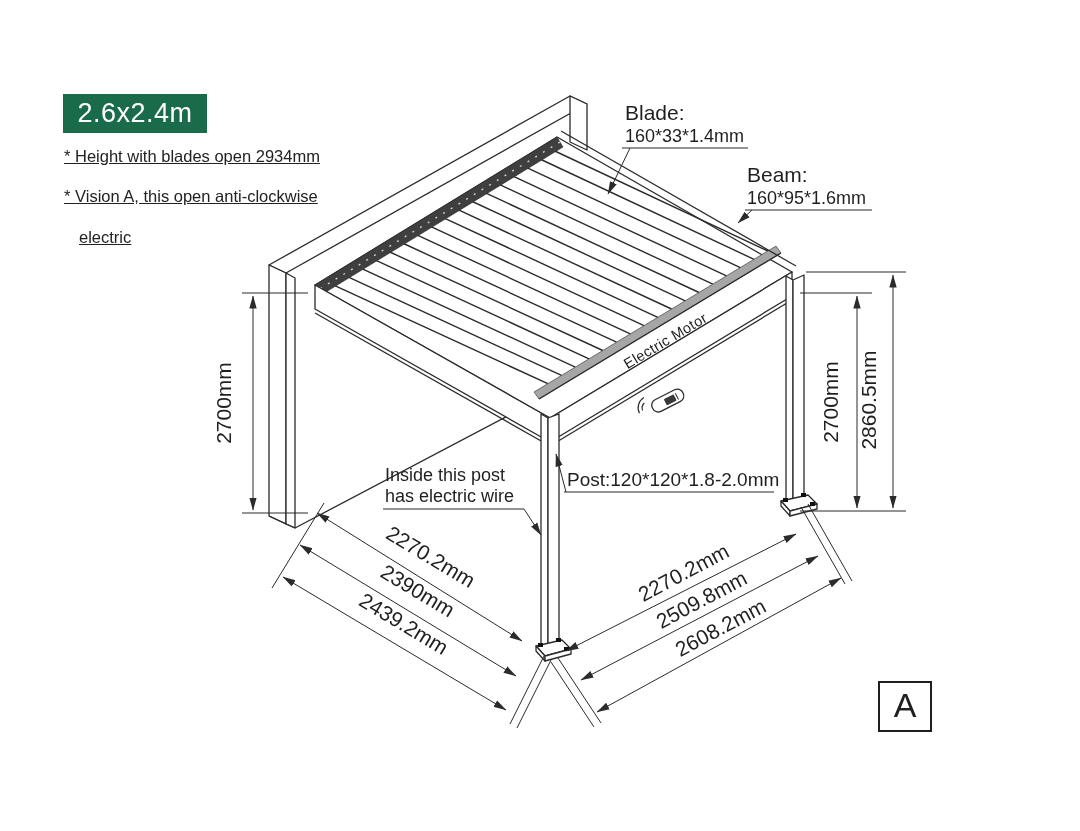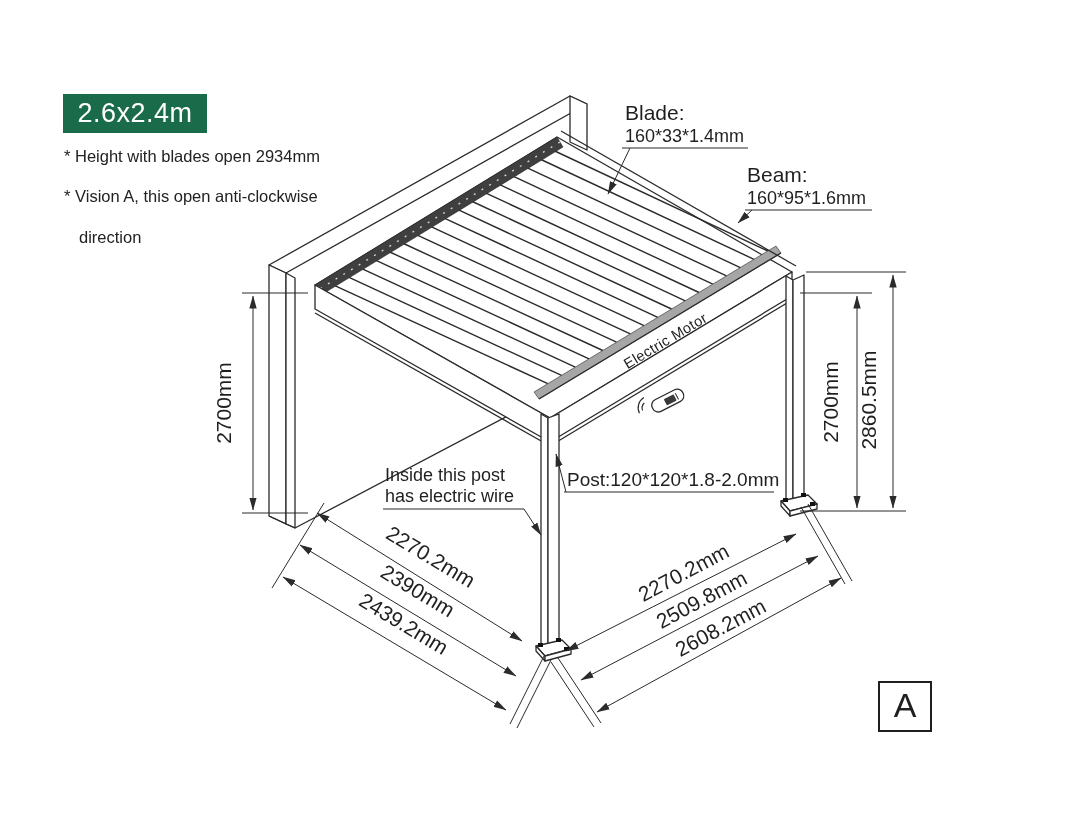--- a/index.html
+++ b/index.html
@@ -2,21 +2,21 @@
 <html><head>
 <meta charset="utf-8">
 <style>
   html,body{margin:0;padding:0;background:#ffffff;}
   .canvas{position:relative;width:1080px;height:831px;background:#ffffff;overflow:hidden;
           font-family:"Liberation Sans", sans-serif;color:#1f1f1f;}
   .badge{position:absolute;left:63px;top:64px;width:144px;height:39px;
          display:flex;align-items:center;justify-content:center;
          color:#fff;font-size:27px;font-weight:500;letter-spacing:.5px;margin-top:30px;}
   .notes{position:absolute;left:64px;top:126px;font-size:16.5px;line-height:1.22;
-         color:#222;white-space:pre-line;}
+         color:#222;white-space:pre-line;text-decoration:underline;}
   .notes .indent{padding-left:15px;}
   svg text{fill:#1f1f1f;}
   .dimtxt{font-size:21px;}
   .ctitle{font-size:21px;}
   .cspec{font-size:18px;}
   .wiretxt{font-size:18px;}
   .posttxt{font-size:19px;}
   .motortxt{font-size:14.5px;letter-spacing:.4px;}
   .aletter{font-size:34px;}
   .st{stroke:#2b2b2b;stroke-width:1.3;fill:#ffffff;stroke-linejoin:round;}
@@ -30,21 +30,21 @@
 
 <div class="canvas">
 
   <div class="badge" style="background:#1a6b4a;">
     <span>2.6x2.4m</span>
   </div>
 
   <div class="notes">
     <div>* Height with blades open 2934mm</div>
     <div>* Vision A, this open anti-clockwise</div>
-    <div class="indent">direction</div>
+    <div class="indent">electric</div>
   </div>
 
   <svg width="1080" height="831" viewBox="0 0 1080 831" style="position:absolute;left:0;top:0;">
     <defs>
       <marker id="arw" orient="auto-start-reverse" markerWidth="14" markerHeight="9" refX="12.5" refY="4.5" markerUnits="userSpaceOnUse">
         <path d="M13,4.5 L0,0.8 L0,8.2 z" fill="#2b2b2b"></path>
       </marker>
     </defs>
 
     <g>

